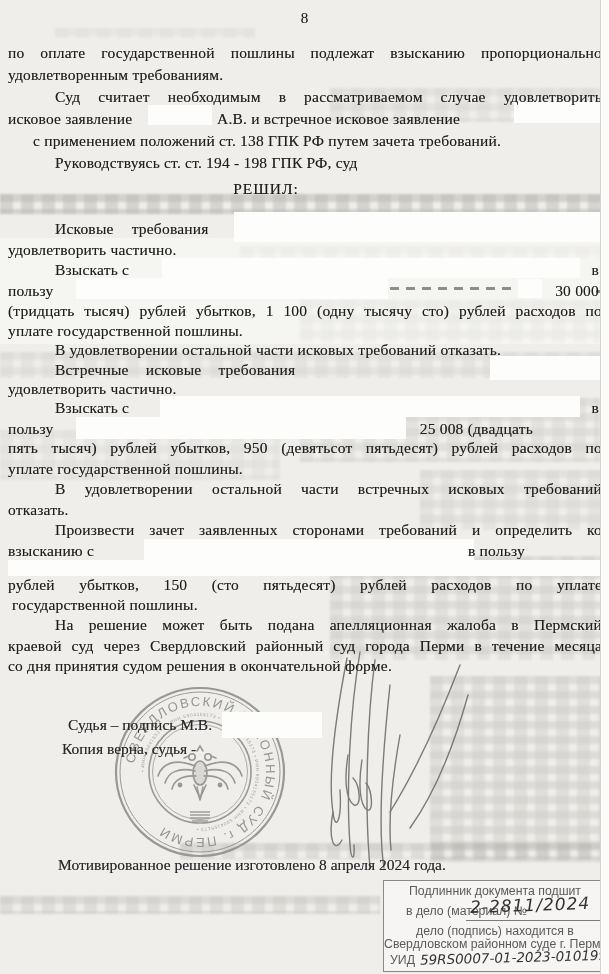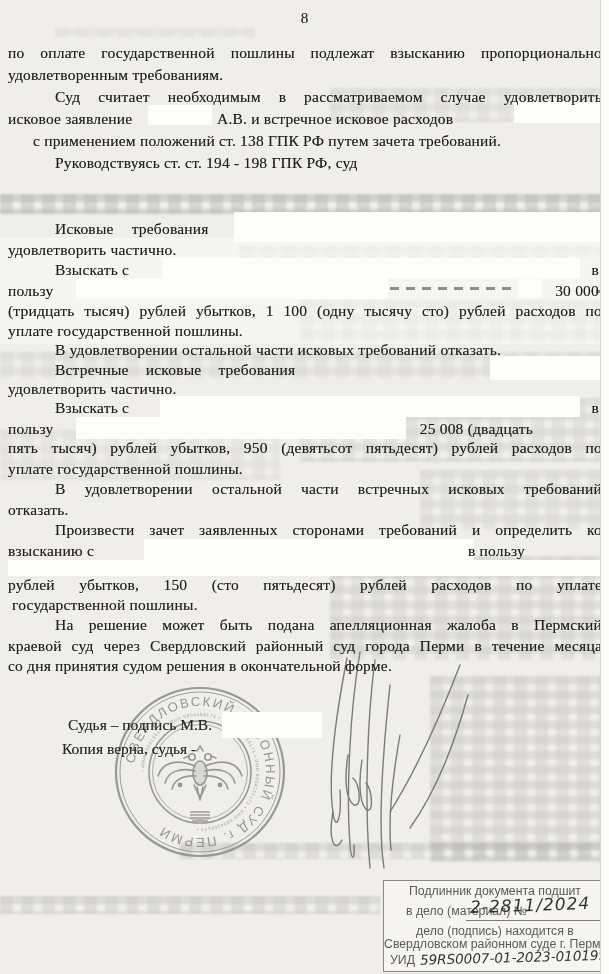--- a/index.html
+++ b/index.html
@@ -150,21 +150,21 @@
     </div>
 
   <div class="dashes" style="left:390px;top:287px;width:128px;"></div>
   <div class="dashes" style="left:596px;top:290px;width:10px;"></div>
 
   <div id="doc-body">
       <div class="tline just" style="top: 43px; left: 8px; width: 594px;">по оплате государственной пошлины подлежат взысканию пропорционально</div>
       <div class="tline" style="top: 65px; left: 8px;">удовлетворенным требованиям.</div>
       <div class="tline just" style="top: 87px; left: 55px; width: 547px;">Суд считает необходимым в рассматриваемом случае удовлетворить</div>
       <div class="tline" style="top: 109px; left: 8px;">исковое заявление</div>
-      <div class="tline" style="top: 109px; left: 217px;">А.В. и встречное исковое расходов</div>
+      <div class="tline" style="top: 109px; left: 217px;">А.В. и встречное исковое заявление</div>
       <div class="tline" style="top: 131px; left: 33px;">с применением положений ст. 138 ГПК РФ путем зачета требований.</div>
       <div class="tline" style="top: 153px; left: 55px;">Руководствуясь ст. ст. 194 - 198 ГПК РФ, суд</div>
       <div class="tline" style="top: 219px; word-spacing: 14px; left: 55px;">Исковые требования</div>
       <div class="tline" style="top: 240px; left: 8px;">удовлетворить частично.</div>
       <div class="tline dual" style="top: 260px;">
         <span class="lpart" style="left: 55px;">Взыскать с</span>
         <span class="rpart" style="right: 10px;">в</span>
       </div>
       <div class="tline dual" style="top: 281px;">
         <span class="lpart" style="left: 8px;">пользу</span>
@@ -192,24 +192,26 @@
         <span class="lpart" style="left: 8px;">взысканию с</span>
         <span class="rpart" style="right: 84px;">в пользу</span>
       </div>
       <div class="tline just" style="top: 575px; left: 8px; width: 594px;">рублей убытков, 150 (сто пятьдесят) рублей расходов по уплате</div>
       <div class="tline" style="top: 595px; left: 12px;">государственной пошлины.</div>
       <div class="tline just" style="top: 615px; left: 55px; width: 547px;">На решение может быть подана апелляционная жалоба в Пермский</div>
       <div class="tline just" style="top: 636px; left: 8px; width: 594px;">краевой суд через Свердловский районный суд города Перми в течение месяца</div>
       <div class="tline" style="top: 656px; left: 8px;">со дня принятия судом решения в окончательной форме.</div>
     </div>
 
+  <div id="verdict-heading">РЕШИЛ:</div>
 
   <div class="note-line" style="left:68px;top:716px;">Судья – подпись М.В.</div>
   <div class="note-line" style="left:62px;top:740px;">Копия верна, судья -</div>
 
+  <div class="note-line" style="left:58px;top:856px;">Мотивированное решение изготовлено 8 апреля 2024 года.</div>
 
   <div id="stamp-box">
     <div class="stamp-line stamp-center" style="top:4px;">Подлинник документа подшит</div>
     <div class="stamp-line" style="left:22px;top:24px;">в дело (материал) №</div>
     <div class="handwriting" id="case-number-value">2-2811/2024</div>
     <div id="case-number-underline"></div>
     <div class="stamp-line stamp-center" style="top:44px;">дело (подпись) находится в</div>
     <div class="stamp-line stamp-center" style="top:57px;">Свердловском районном суде г. Перми</div>
     <div class="stamp-line" style="left:6px;top:73px;">УИД</div>
     <div class="handwriting" id="uid-value">59RS0007-01-2023-010199-65</div>

